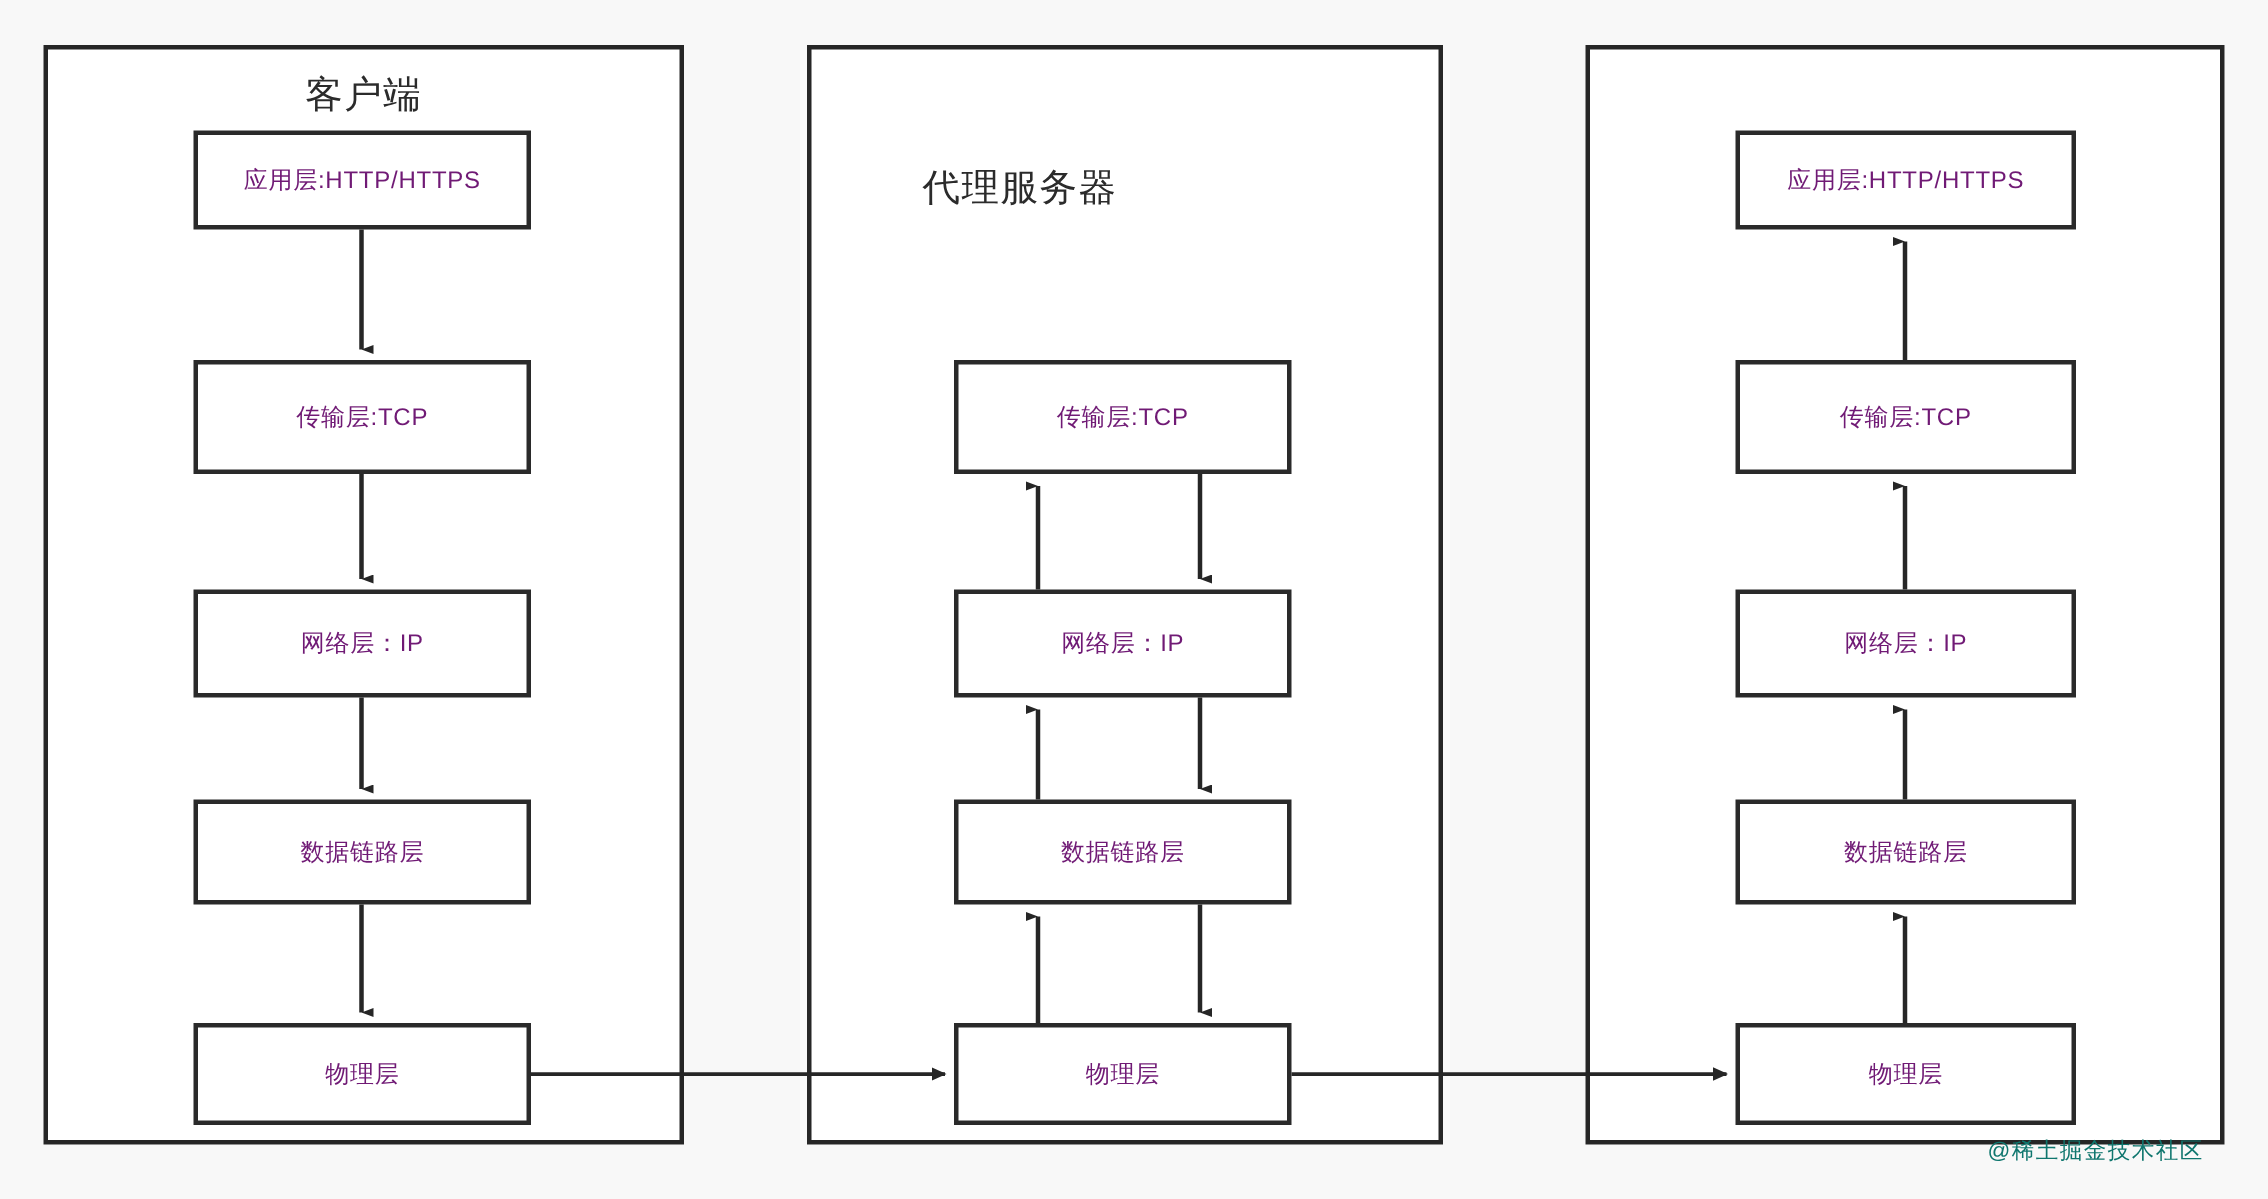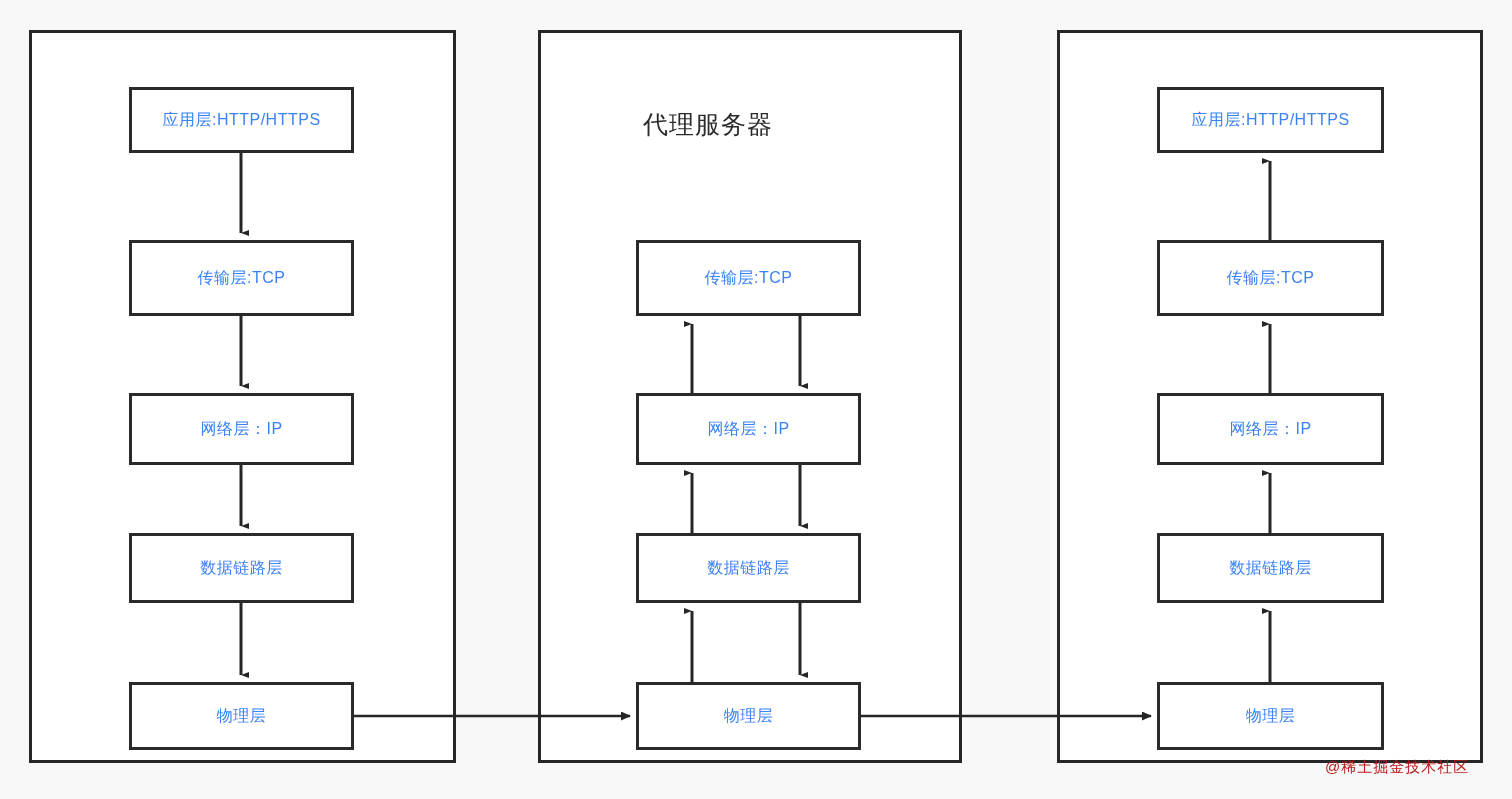--- a/index.html
+++ b/index.html
@@ -35,65 +35,66 @@
     position: absolute;
     background: #ffffff;
     border: 3px solid #2a2a2a;
     box-sizing: border-box;
     display: flex;
     align-items: center;
     justify-content: center;
   }
   .layer-label {
     font-size: 16px;
-    color: #3b82f6;
+    color: #701a75;
     white-space: nowrap;
     letter-spacing: 0.5px;
   }
   .watermark {
     position: absolute;
     font-size: 15px;
-    color: #b91c1c;
+    color: #0f766e;
     white-space: nowrap;
     letter-spacing: 1px;
   }
   svg.arrows {
     position: absolute;
     left: 0;
     top: 0;
     width: 1512px;
     height: 799px;
     pointer-events: none;
   }
 </style>
 </head>
 <body>
 
 <div id="stage">
 
   <div class="panel" style="left:29px; top:30px; width:427px; height:733px;"></div>
+  <div class="panel-title" style="left:29px; width:427px; top:46px;">客户端</div>
 
   <div class="layer-box" style="left:129px; top:87px; width:225px; height:66px;">
     <span class="layer-label">应用层:HTTP/HTTPS</span>
   </div>
   <div class="layer-box" style="left:129px; top:240px; width:225px; height:76px;">
     <span class="layer-label">传输层:TCP</span>
   </div>
   <div class="layer-box" style="left:129px; top:393px; width:225px; height:72px;">
     <span class="layer-label">网络层：IP</span>
   </div>
   <div class="layer-box" style="left:129px; top:533px; width:225px; height:70px;">
     <span class="layer-label">数据链路层</span>
   </div>
   <div class="layer-box" style="left:129px; top:682px; width:225px; height:68px;">
     <span class="layer-label">物理层</span>
   </div>
 
   <div class="panel" style="left:538px; top:30px; width:424px; height:733px;"></div>
-  <div class="panel-title" style="left:538px; width:340px; top:108px;">代理服务器</div>
+  <div class="panel-title" style="left:510px; width:340px; top:108px;">代理服务器</div>
 
   <div class="layer-box" style="left:636px; top:240px; width:225px; height:76px;">
     <span class="layer-label">传输层:TCP</span>
   </div>
   <div class="layer-box" style="left:636px; top:393px; width:225px; height:72px;">
     <span class="layer-label">网络层：IP</span>
   </div>
   <div class="layer-box" style="left:636px; top:533px; width:225px; height:70px;">
     <span class="layer-label">数据链路层</span>
   </div>

